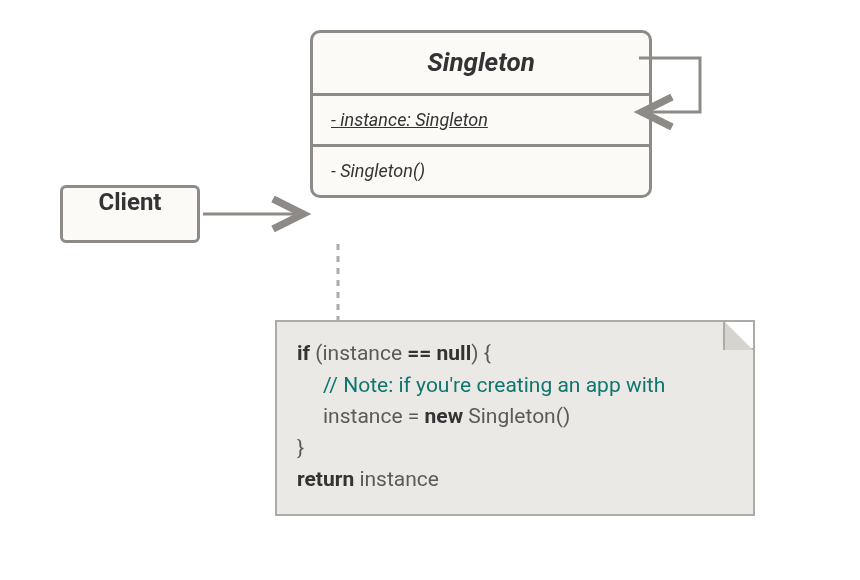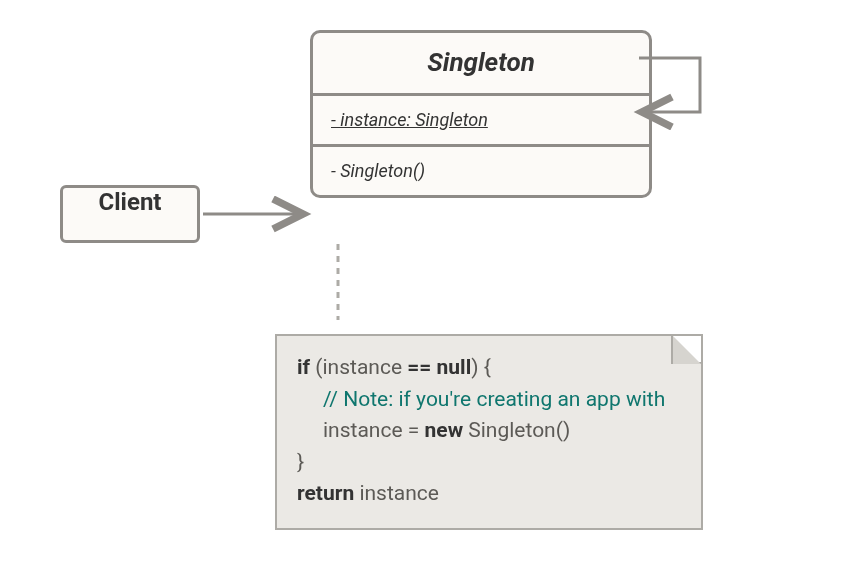--- a/index.html
+++ b/index.html
@@ -57,29 +57,28 @@
   }
   .compartment.last {
     border-radius: 0 0 10px 10px;
   }
   .underline { text-decoration: underline; }
   
   .note-box {
     position: absolute;
     left: 275px;
     top: 320px;
-    width: 428px;
+    width: 480px;
     background: #ebe9e5;
     border: 2px solid #adaba6;
     padding: 16px 20px 18px 20px;
     font-size: 21px;
     line-height: 1.5;
     color: #5c5a56;
     font-family: -apple-system, BlinkMacSystemFont, "Segoe UI", Roboto, sans-serif;
-    margin-top: 14px;
   }
   .note-corner {
     position: absolute;
     top: 0;
     right: 0;
     width: 28px;
     height: 28px;
     background: #fff;
   }
   .note-corner::after {

